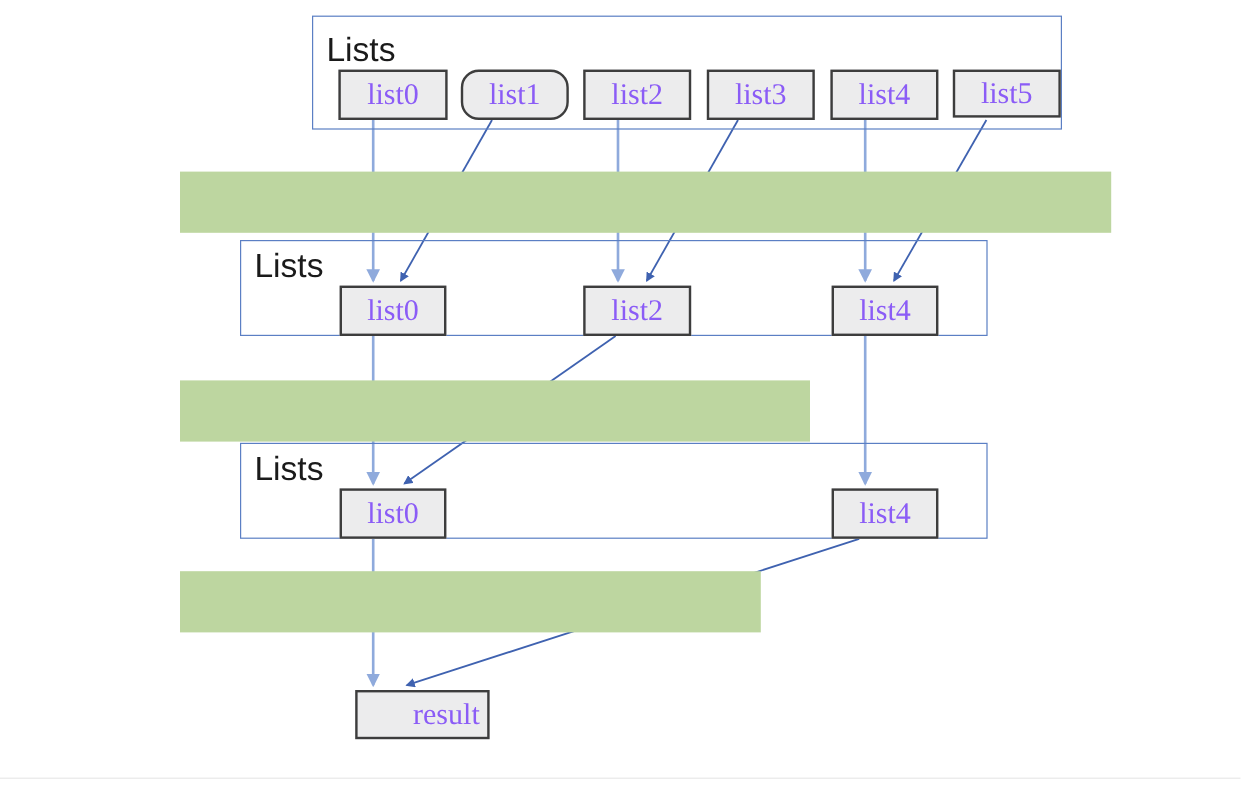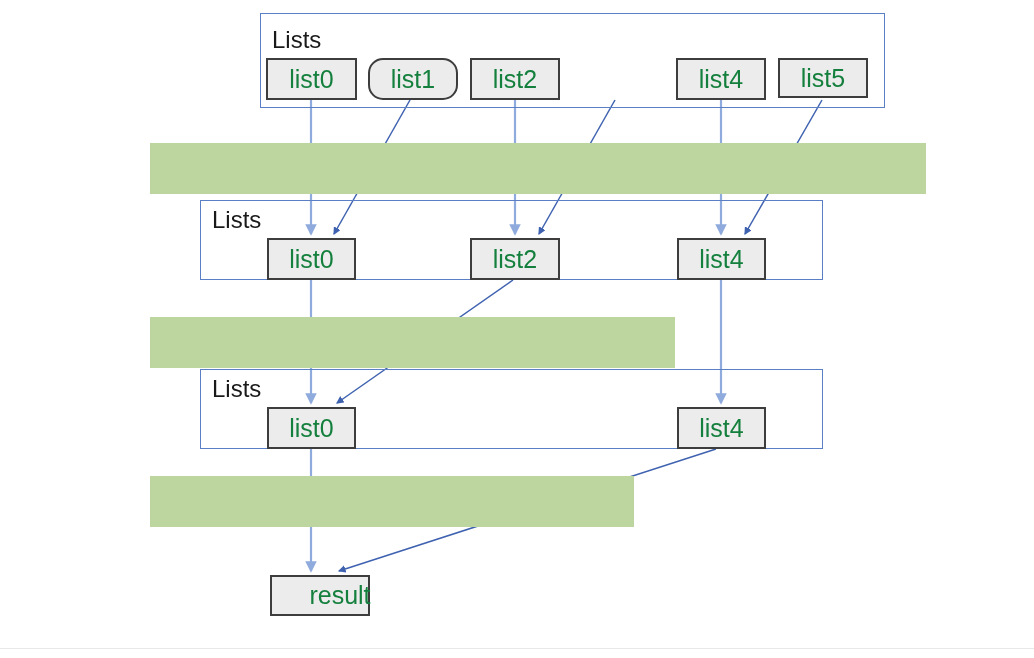--- a/index.html
+++ b/index.html
@@ -27,39 +27,40 @@
     pointer-events: none;
   }
   .lists-group {
     position: absolute;
     border: 1.4px solid #5b7fc4;
     background: transparent;
     box-sizing: border-box;
   }
   .group-label {
     position: absolute;
-    font-size: 24px;
+    font-size: 28px;
     color: #1a1a1a;
     line-height: 1;
     white-space: nowrap;
     font-family: "Liberation Sans", sans-serif;
   }
   .node-box {
     position: absolute;
     box-sizing: border-box;
     background: #ececed;
     border: 2px solid #3d3d3d;
     display: flex;
     align-items: center;
     justify-content: center;
     font-size: 25px;
-    color: #15803d;
+    color: #8b5cf6;
     line-height: 1;
     z-index: 3;
-    font-family: Liberation Sans, sans-serif;
+    font-family: Liberation Serif, serif;
+    margin-left: 16px;
   }
   .merge-bar {
     position: absolute;
     background: #bdd6a0;
     box-sizing: border-box;
     z-index: 1;
   }
   .merge-bar-label {
     position: absolute;
     font-size: 26px;
@@ -113,30 +114,31 @@
   <div class="merge-bar-label" style="left: 166px; top: 330px;">Merging</div>
 
   <div class="merge-bar" style="left: 150px; top: 476px; width: 484px; height: 51px;"></div>
   <div class="merge-bar-label" style="left: 166px; top: 489px;">Merging</div>
 
   <div class="lists-group" style="left: 260px; top: 13px; width: 625px; height: 95px;"></div>
   <div class="group-label" style="left: 272px; top: 28px;">Lists</div>
   <div class="node-box" style="left: 266px; top: 58px; width: 91px; height: 42px;">list0</div>
   <div class="node-box" style="left: 368px; top: 58px; width: 90px; height: 42px; border-radius: 15px;">list1</div>
   <div class="node-box" style="left: 470px; top: 58px; width: 90px; height: 42px;">list2</div>
+  <div class="node-box" style="left: 573px; top: 58px; width: 90px; height: 42px;">list3</div>
   <div class="node-box" style="left: 676px; top: 58px; width: 90px; height: 42px;">list4</div>
   <div class="node-box" style="left: 778px; top: 58px; width: 90px; height: 40px;">list5</div>
 
   <div class="lists-group" style="left: 200px; top: 200px; width: 623px; height: 80px;"></div>
   <div class="group-label" style="left: 212px; top: 208px;">Lists</div>
   <div class="node-box" style="left: 267px; top: 238px; width: 89px; height: 42px;">list0</div>
   <div class="node-box" style="left: 470px; top: 238px; width: 90px; height: 42px;">list2</div>
   <div class="node-box" style="left: 677px; top: 238px; width: 89px; height: 42px;">list4</div>
 
   <div class="lists-group" style="left: 200px; top: 369px; width: 623px; height: 80px;"></div>
   <div class="group-label" style="left: 212px; top: 377px;">Lists</div>
   <div class="node-box" style="left: 267px; top: 407px; width: 89px; height: 42px;">list0</div>
   <div class="node-box" style="left: 677px; top: 407px; width: 89px; height: 42px;">list4</div>
 
-  <div class="node-box" style="left: 270px; top: 575px; width: 100px; height: 41px; padding-left: 40px;">result</div>
+  <div class="node-box" style="left: 280px; top: 575px; width: 112px; height: 41px; padding-left: 40px;">result</div>
 
   <div class="footer-divider"></div>
 </div>
 
 </body></html>

